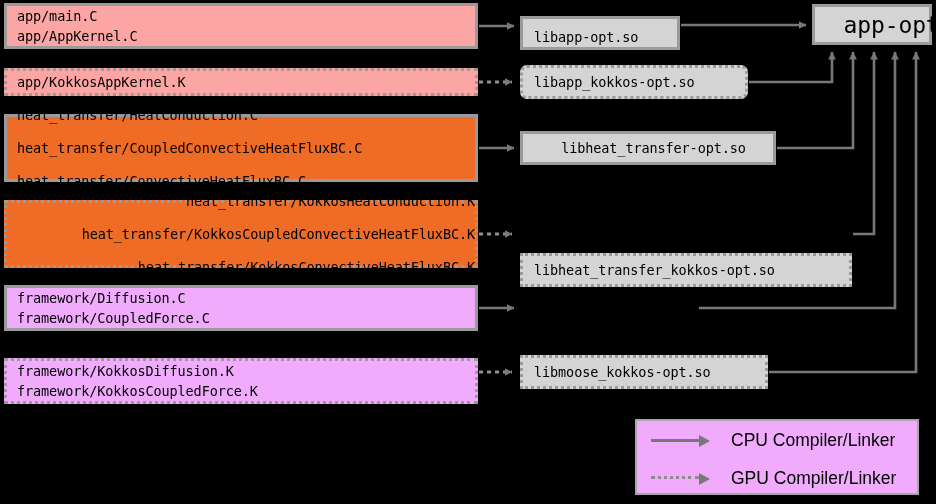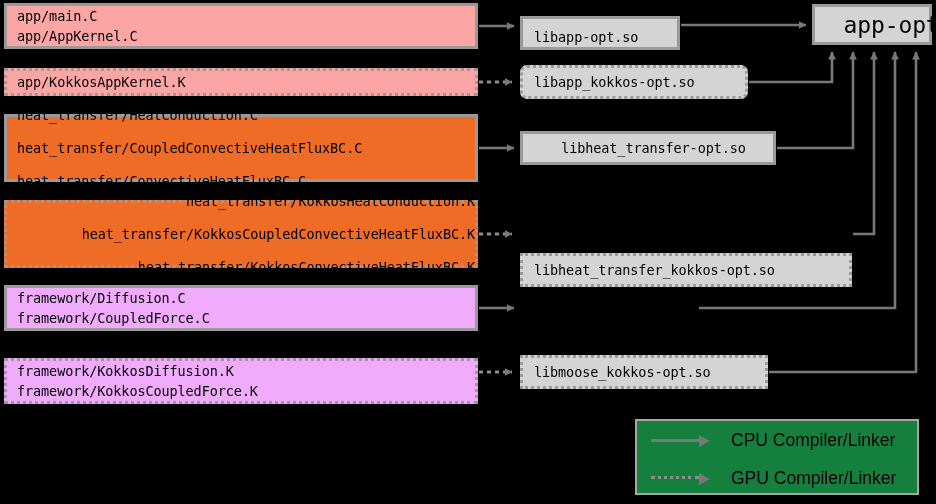--- a/index.html
+++ b/index.html
@@ -59,21 +59,21 @@
   #node-app-opt .line { padding-left: 0; }
 
   
   #legend {
     position: absolute;
     left: 635px;
     top: 419px;
     width: 284px;
     height: 76px;
     box-sizing: border-box;
-    background: #15803d;
+    background: #f0abfc;
     border: 2px solid #a6a6a6;
     font-family: "Liberation Sans", sans-serif;
   }
   .legend-row {
     position: absolute;
     left: 0;
     width: 100%;
     height: 38px;
     display: flex;
     align-items: center;

